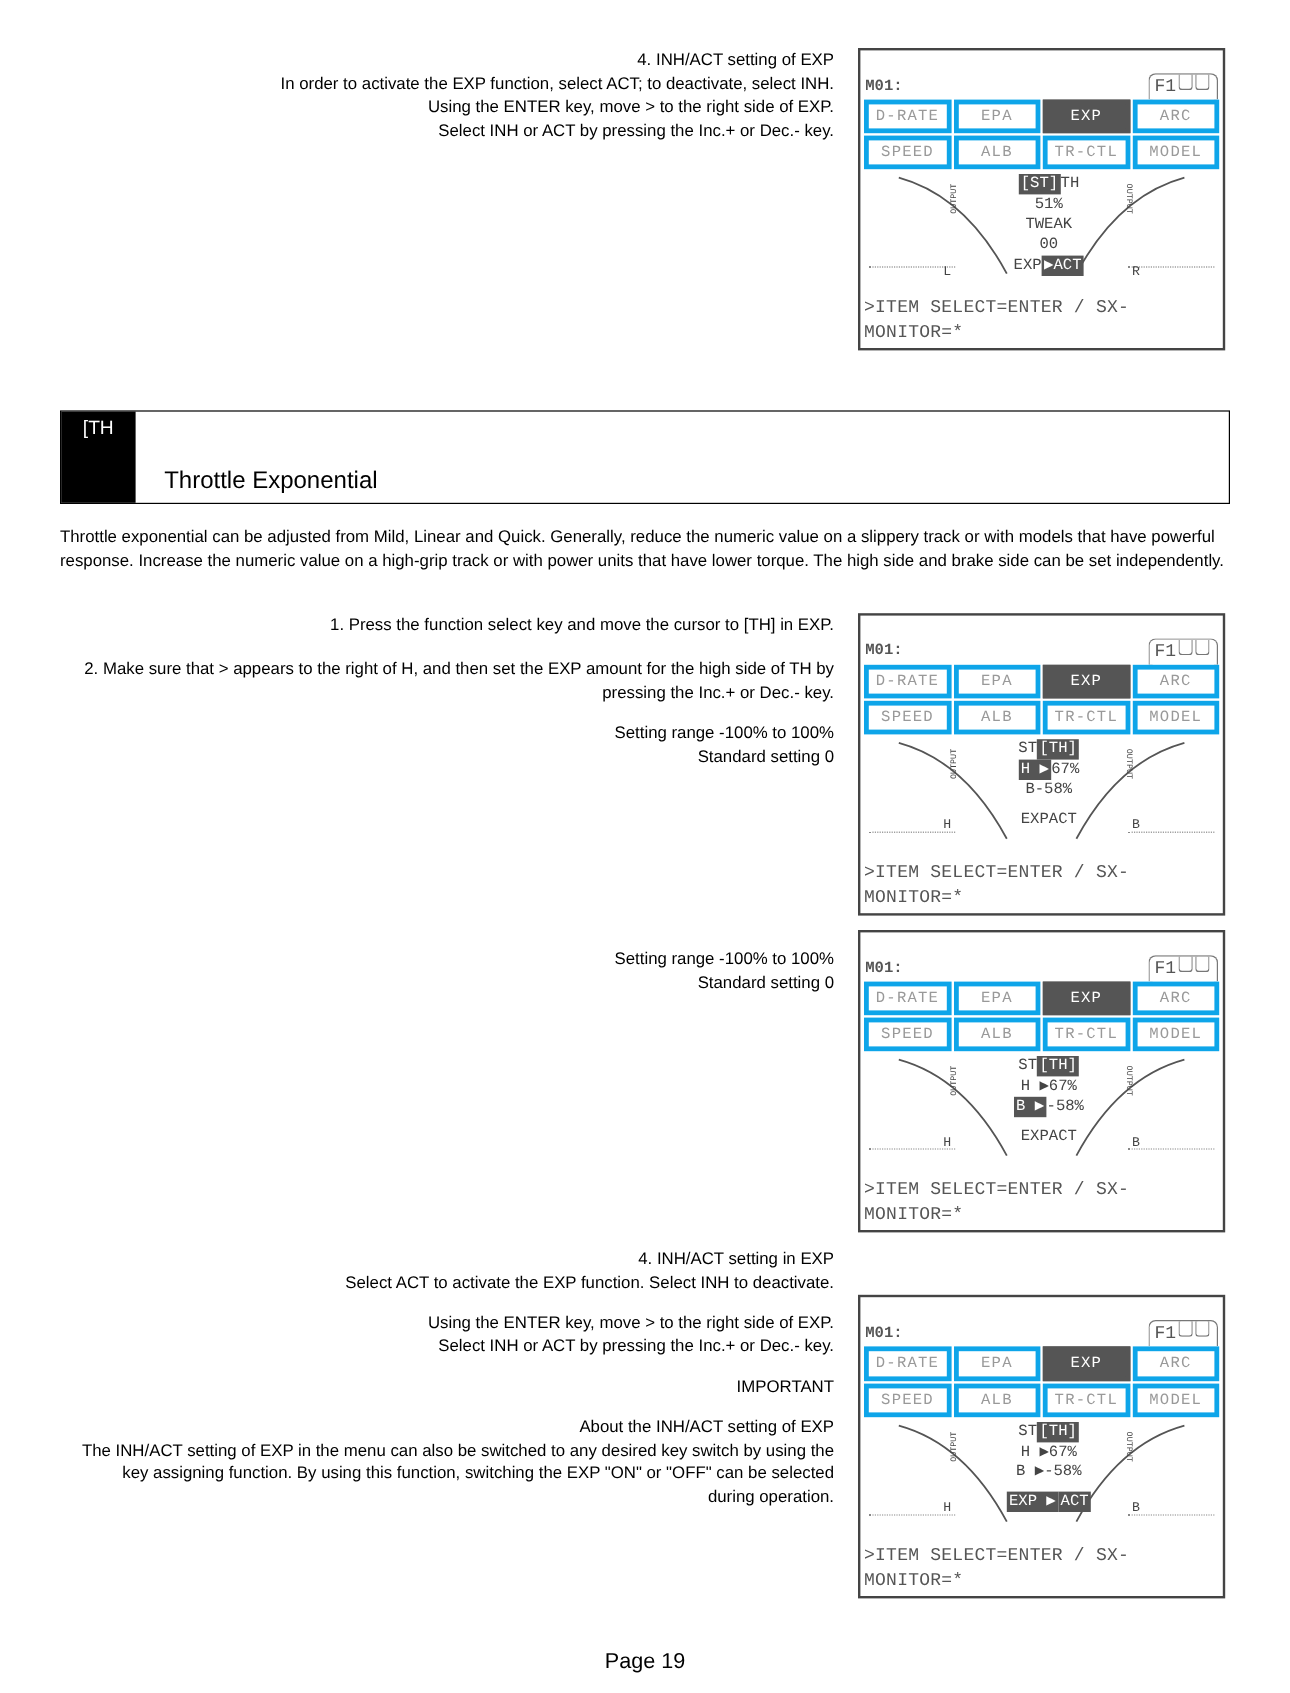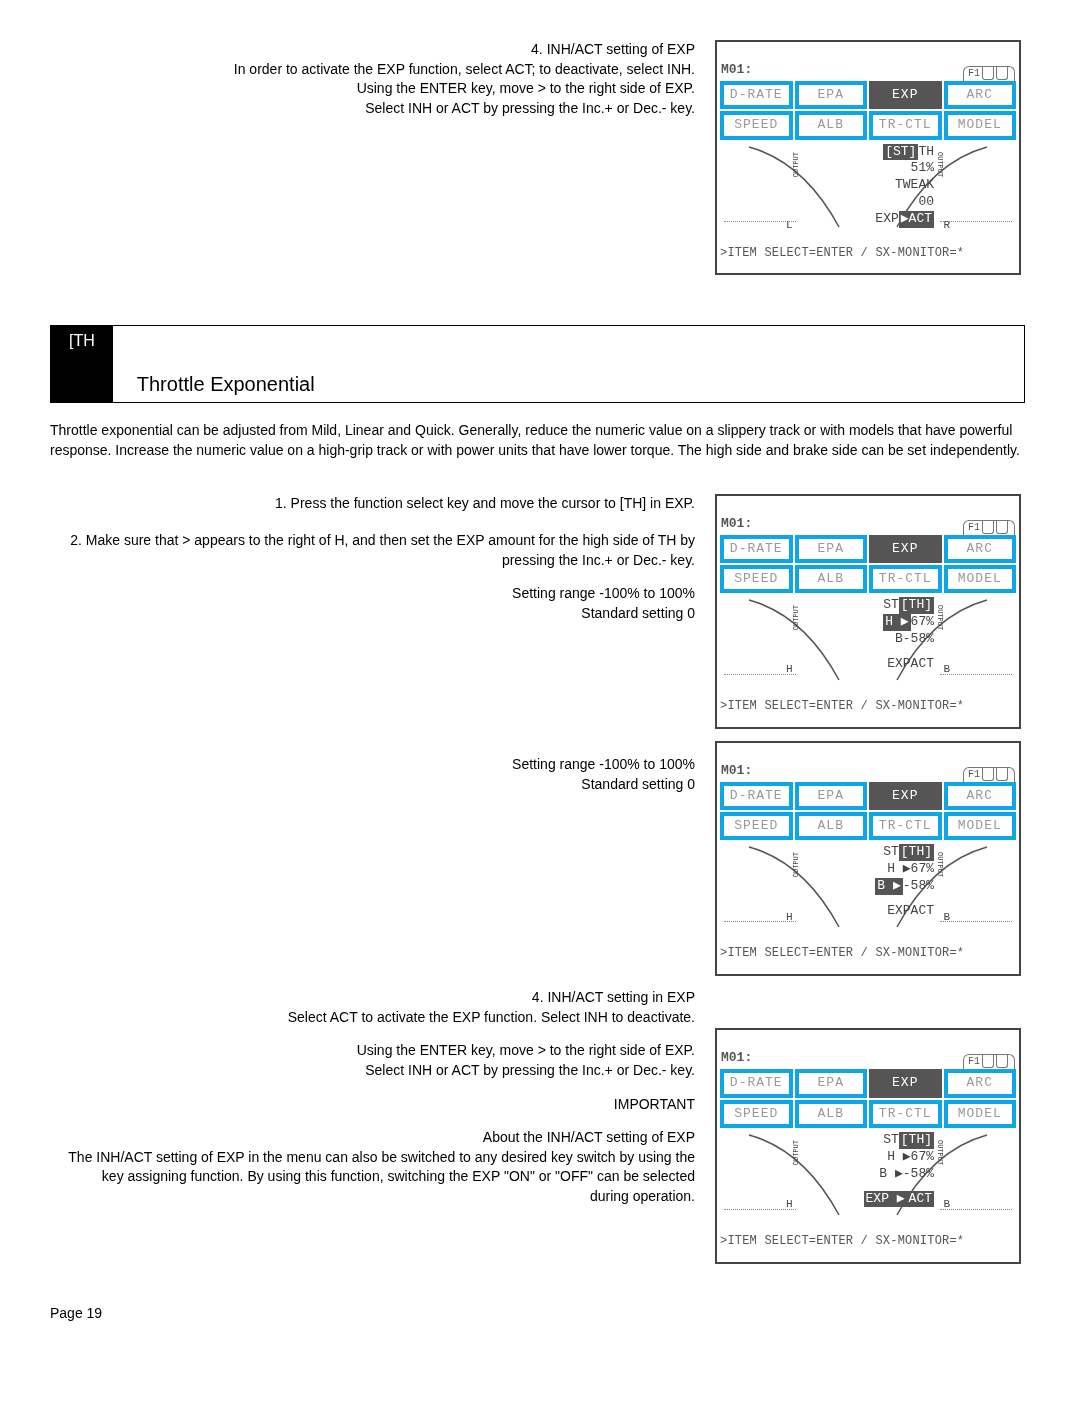--- a/index.html
+++ b/index.html
@@ -74,21 +74,21 @@
   .lcd-model {
     flex: 1;
     font-weight: bold;
     padding-bottom: 2px;
   }
   .lcd-f1 {
     border: 1.5px solid #777;
     border-bottom: none;
     border-radius: 6px 6px 0 0;
     padding: 0 6px 0 4px;
-    font-size: 10px;
+    font-size: 15px;
     display: flex;
     gap: 2px;
   }
   .f1-btn {
     width: 10px;
     height: 12px;
     border: 1px solid #777;
     border-top: none;
     border-radius: 0 0 3px 3px;
   }
@@ -135,21 +135,21 @@
     position: absolute;
     left: 80px;
     right: 80px;
     top: 2px;
     font-size: 13px;
     line-height: 1.3;
     color: #444;
   }
   .lcd-center .row-c {
     display: flex;
-    justify-content: flex-end;
+    justify-content: center;
     white-space: nowrap;
     font-family: "Courier New", monospace;
     padding-left: 12px;
   }
   .lcd-center .side {
     writing-mode: vertical-rl;
     font-size: 8px;
     letter-spacing: 0;
   }
   .lcd-center .side-l {
@@ -167,41 +167,41 @@
   }
   .lcd-center-inner {
     padding: 0 2px;
   }
   .sel {
     background: #555;
     color: #fff;
     padding: 0 2px;
   }
   .lcd-status {
-    font-size: 12px;
-    padding: 1px 3px 12px 3px;
+    font-size: 15px;
+    padding: 1px 3px 2px 3px;
     color: #555;
     letter-spacing: 0.2px;
   }
   .lcd-bottom-line {
     border-top: 1px dotted #888;
     position: absolute;
     left: 4px;
     width: 72px;
     bottom: 20px;
   }
   .lcd-bottom-line.r {
     left: auto;
     right: 4px;
   }
   .lcd-center .lbl-l { position:absolute; left:-14px; bottom:-4px; font-size:11px; }
   .lcd-center .lbl-r { position:absolute; right:-14px; bottom:-4px; font-size:11px; }
   .page-num {
-    text-align: left;
-    font-size: 14px;
+    text-align: center;
+    font-size: 18px;
     margin-top: 40px;
   }
 </style>
 </head>
 <body>
 
 <div class="row">
   <div class="text-block">
     <div class="list-item">
       <span class="num">4.</span>

